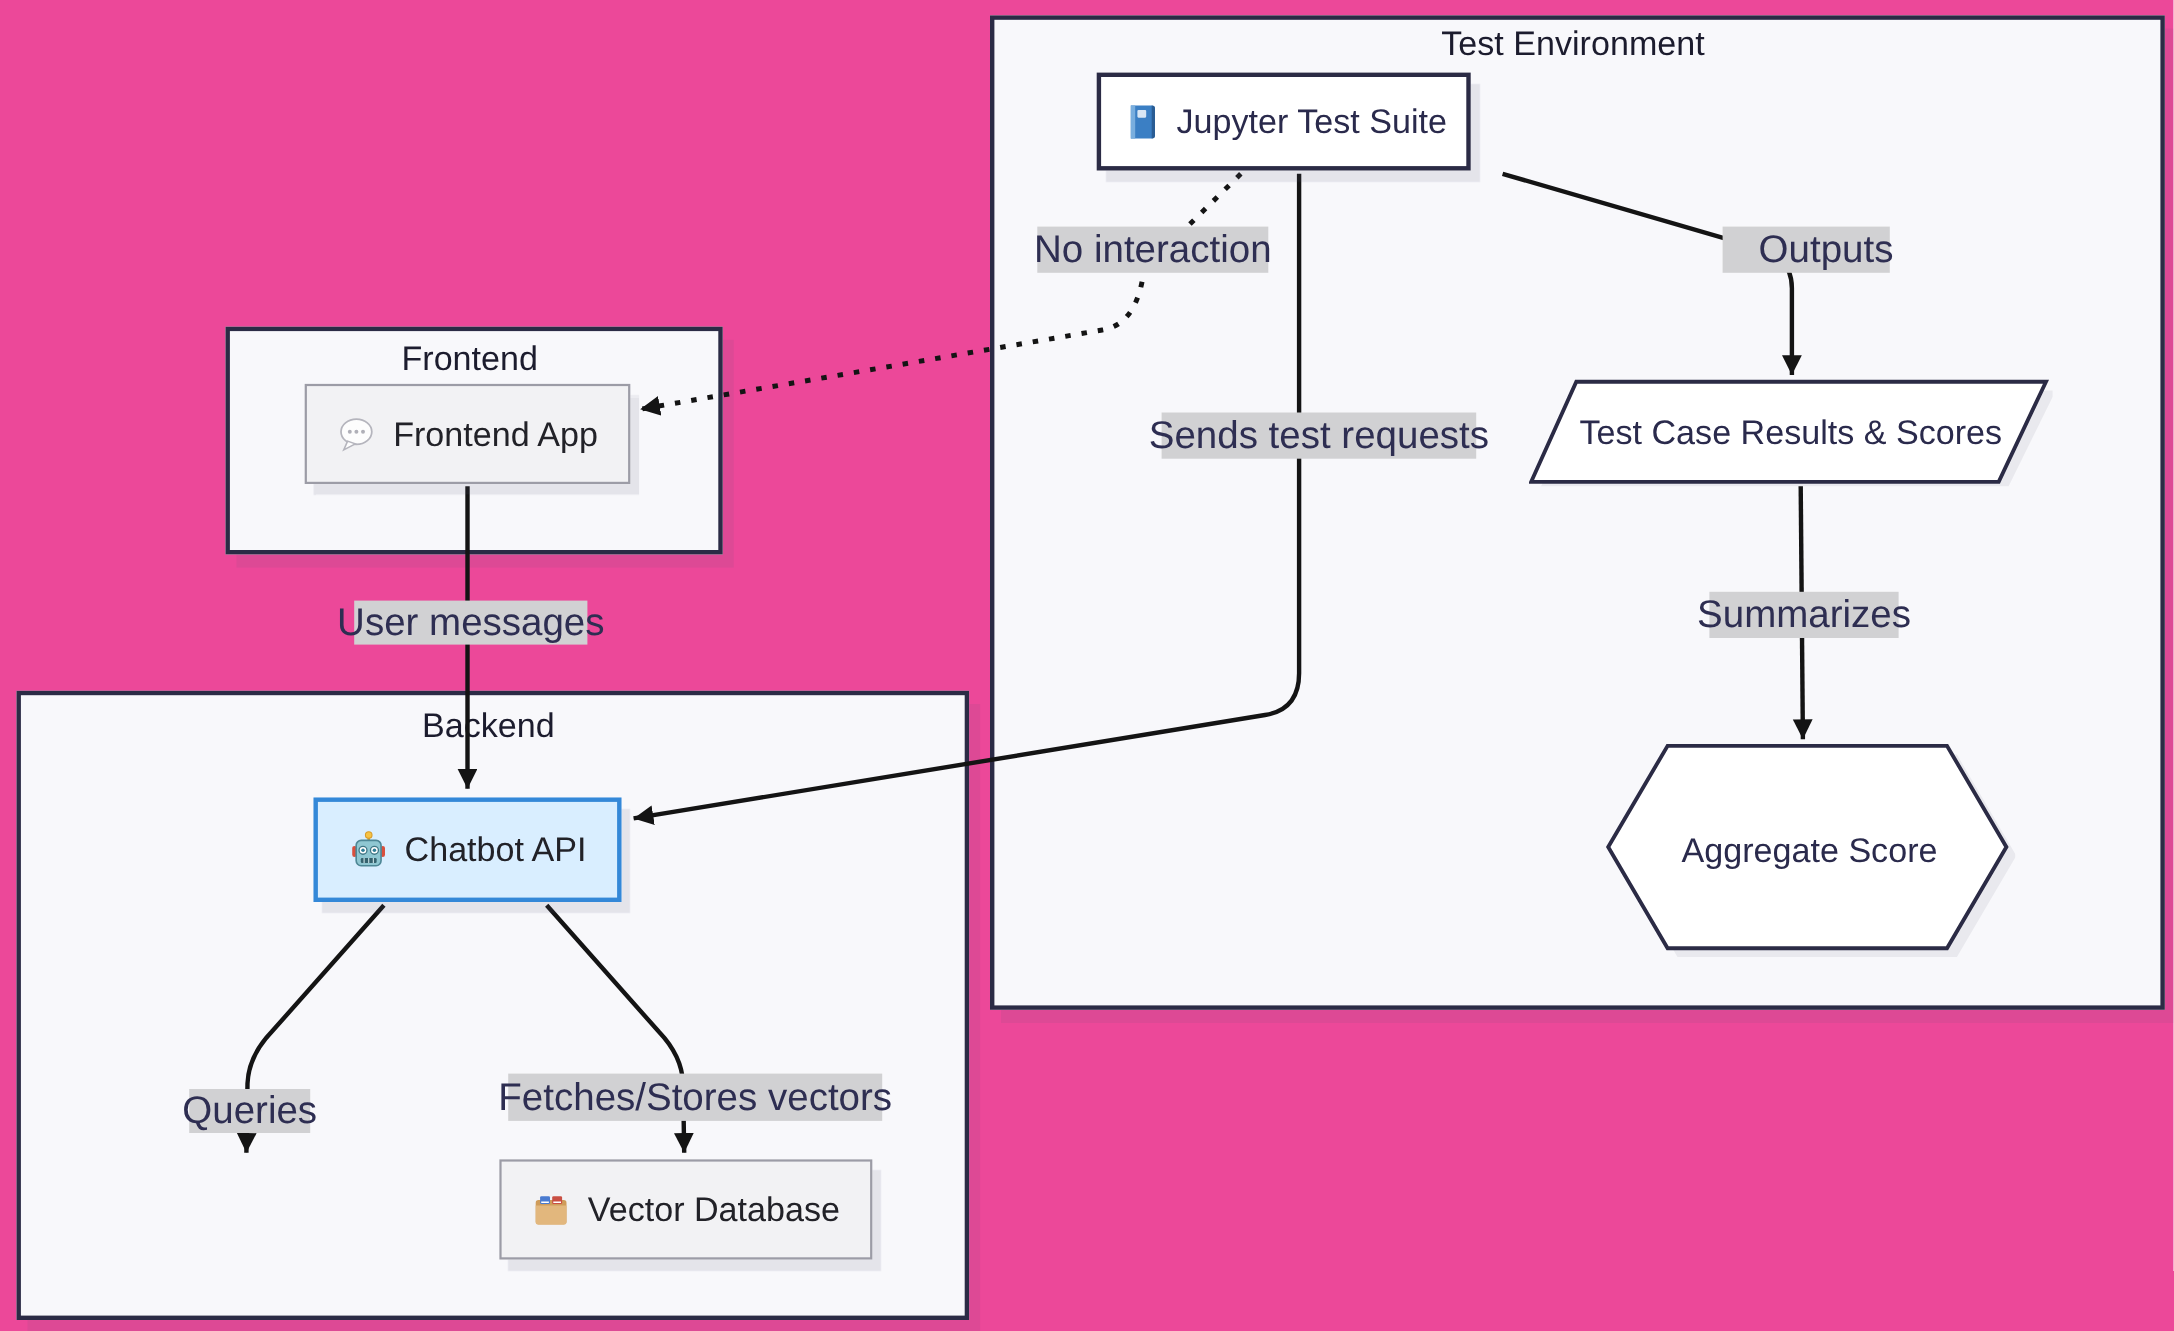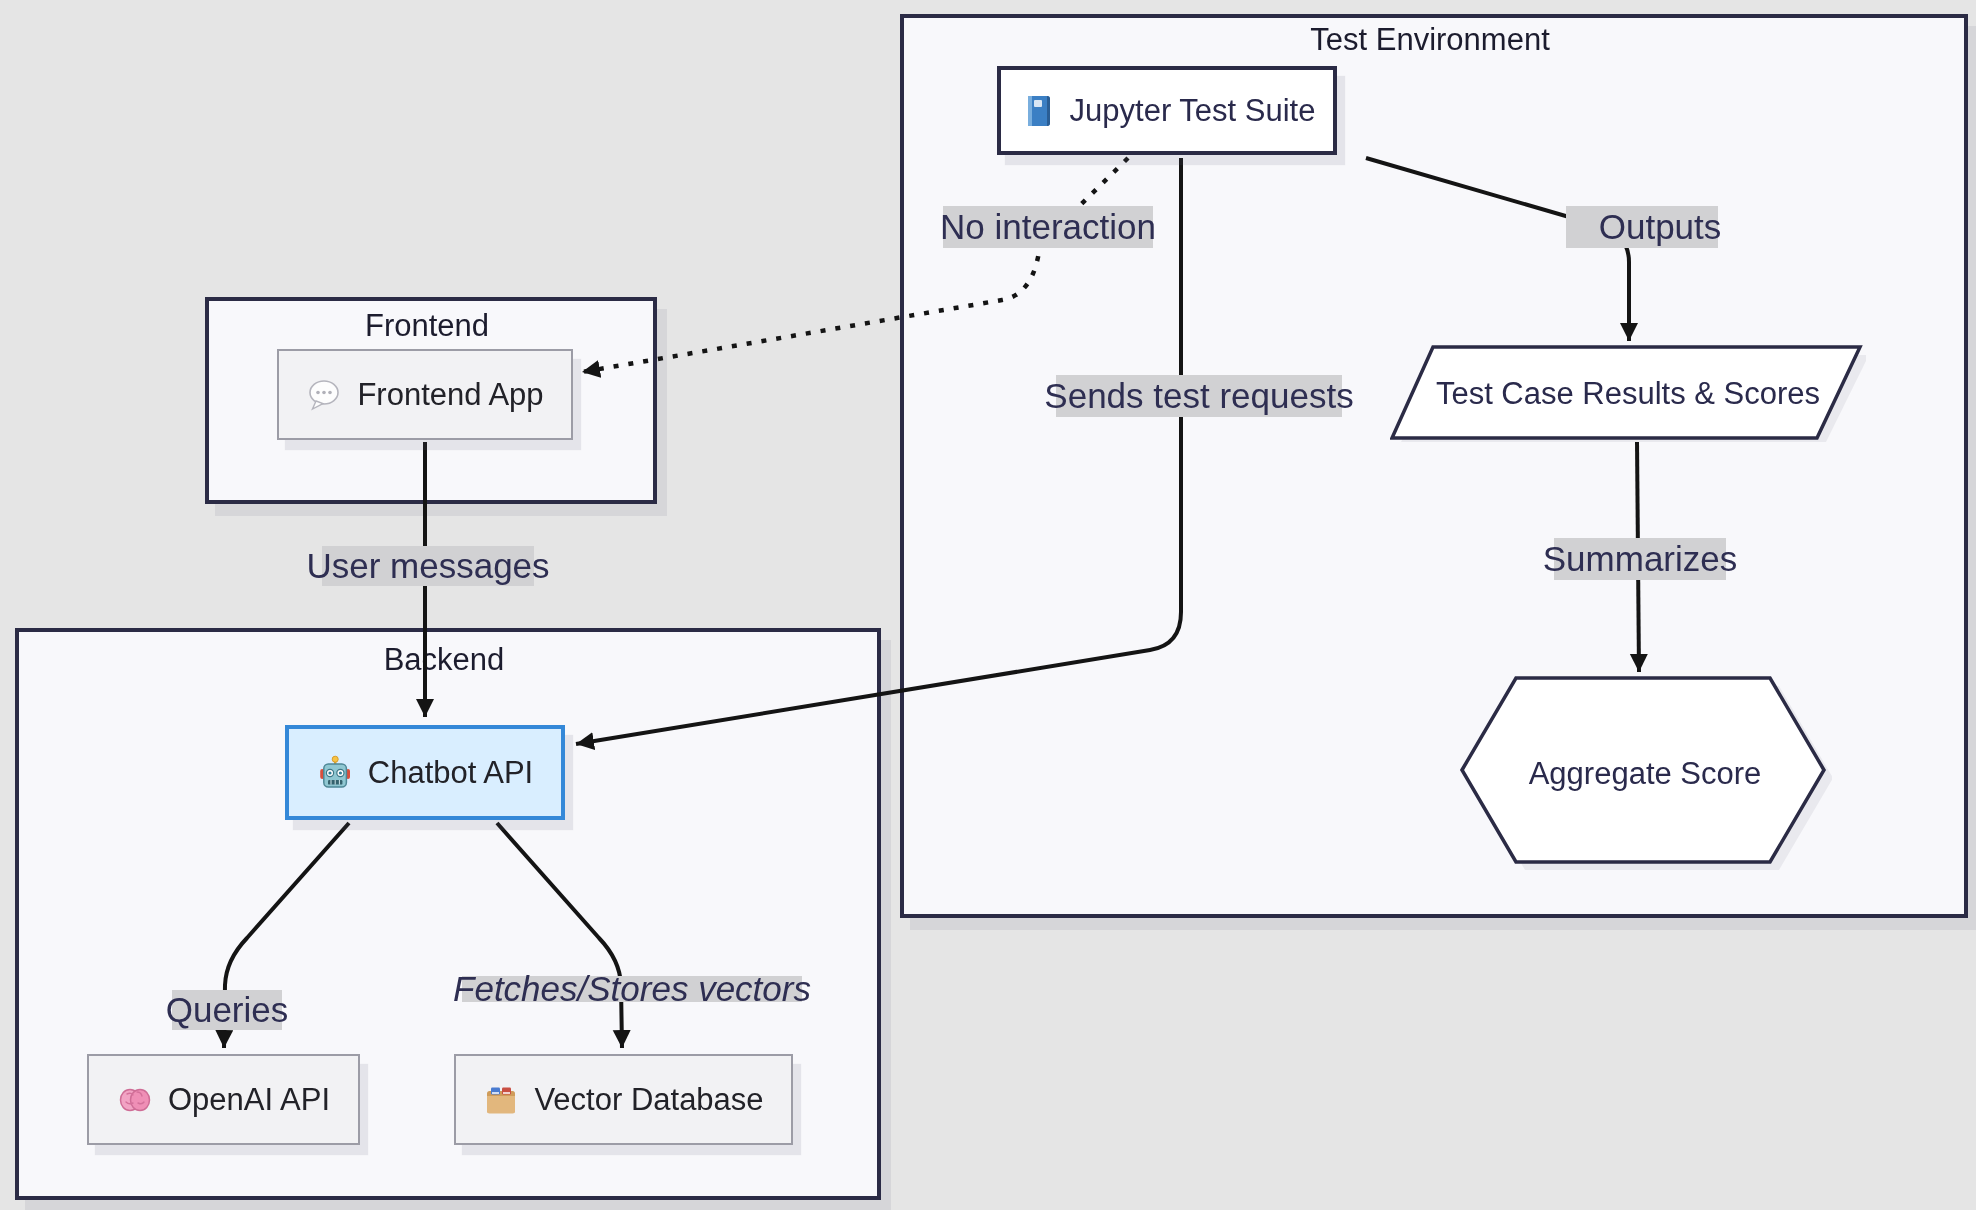--- a/index.html
+++ b/index.html
@@ -1,16 +1,16 @@
 <!DOCTYPE html>
 <html><head>
 <meta charset="utf-8">
 <style>
   html,body{margin:0;padding:0;background:#ffffff;}
-  .stage{position:relative;width:1976px;height:1210px;background:#e5e5e5;overflow:hidden;
+  .stage{position:relative;width:1976px;height:1210px;background:#ec4899;overflow:hidden;
          font-family:"Liberation Sans", sans-serif;}
   svg{display:block;}
 
   
   .cluster{position:absolute;background:#f8f8fb;border:4px solid #2b2b45;
            box-shadow:10px 12px 0 rgba(90,90,120,0.10);z-index:1;}
   .cluster-title{position:absolute;left:0;right:0;top:8px;text-align:center;
                  font-size:31px;color:#1c1c2e;z-index:2;}
   #c-test-env{left:900px;top:14px;width:1060px;height:896px;}
   #c-frontend{left:205px;top:297px;width:444px;height:199px;}
@@ -46,21 +46,21 @@
   
   .elabel{position:absolute;z-index:5;background:#d1d1d3;color:#2e2e52;
           display:flex;align-items:center;justify-content:center;
           font-size:35px;white-space:nowrap;}
   #l-no-interaction{left:943px;top:206px;width:210px;height:42px;}
   #l-outputs{left:1566px;top:206px;width:116px;height:42px;padding-left:36px;}
   #l-sends{left:1056px;top:375px;width:286px;height:42px;}
   #l-user-messages{left:322px;top:546px;width:212px;height:40px;}
   #l-summarizes{left:1554px;top:538px;width:172px;height:42px;}
   #l-queries{left:172px;top:976px;width:110px;height:40px;margin-top:14px;}
-  #l-fetches{left:462px;top:976px;width:340px;height:26px;font-style:italic;}
+  #l-fetches{left:462px;top:976px;width:340px;height:43px;}
 </style>
 </head>
 <body>
 
 <div class="stage">
 
   <div class="cluster" id="c-test-env"></div>
   <div class="cluster" id="c-frontend"></div>
   <div class="cluster" id="c-backend"></div>
 
@@ -120,30 +120,20 @@
         <circle cx="23.4" cy="18" r="3.6" fill="#ffffff" stroke="#3e7685" stroke-width="1.2"></circle>
         <circle cx="13" cy="18" r="1.6" fill="#2f7e96"></circle>
         <circle cx="23.4" cy="18" r="1.6" fill="#2f7e96"></circle>
         <rect x="11" y="25" width="14.4" height="4.6" rx="1.2" fill="#35626e"></rect>
         <path d="M14 25 v4.6 M18.2 25 v4.6 M22.4 25 v4.6" stroke="#cfe6ea" stroke-width="1"></path>
       </svg>
     </span>
     <span>Chatbot API</span>
   </div>
 
-  <div class="node default" id="n-openai">
-    <span class="ic">
-      <svg viewBox="0 0 36 36" width="36" height="36">
-        <ellipse cx="13" cy="18" rx="9.5" ry="10.5" fill="#f2a3c4" stroke="#cf6d96" stroke-width="1.5"></ellipse>
-        <ellipse cx="23" cy="18" rx="9.5" ry="10.5" fill="#ef8fb6" stroke="#cf6d96" stroke-width="1.5"></ellipse>
-        <path d="M10 12 q4 -2 6 1 M20 10 q4 0 5 4 M9 20 q3 3 7 1 M21 21 q4 2 6 -1" fill="none" stroke="#d4719b" stroke-width="1.4" stroke-linecap="round"></path>
-      </svg>
-    </span>
-    <span>OpenAI API</span>
-  </div>
 
   <div class="node default" id="n-vectordb">
     <span class="ic">
       <svg viewBox="0 0 36 36" width="36" height="36">
         <rect x="4" y="9" width="28" height="22" rx="2.5" fill="#cf9c5a"></rect>
         <rect x="8" y="5.5" width="9" height="7" rx="1.2" fill="#4a7bd0"></rect>
         <rect x="19" y="5.5" width="9" height="7" rx="1.2" fill="#c94f43"></rect>
         <path d="M4 14 h28 v15 a2.5 2.5 0 0 1 -2.5 2.5 h-23 a2.5 2.5 0 0 1 -2.5 -2.5 z" fill="#e2b77d"></path>
         <path d="M9 11 h7 M20 11 h7" stroke="#ffffff" stroke-width="1.4"></path>
       </svg>

